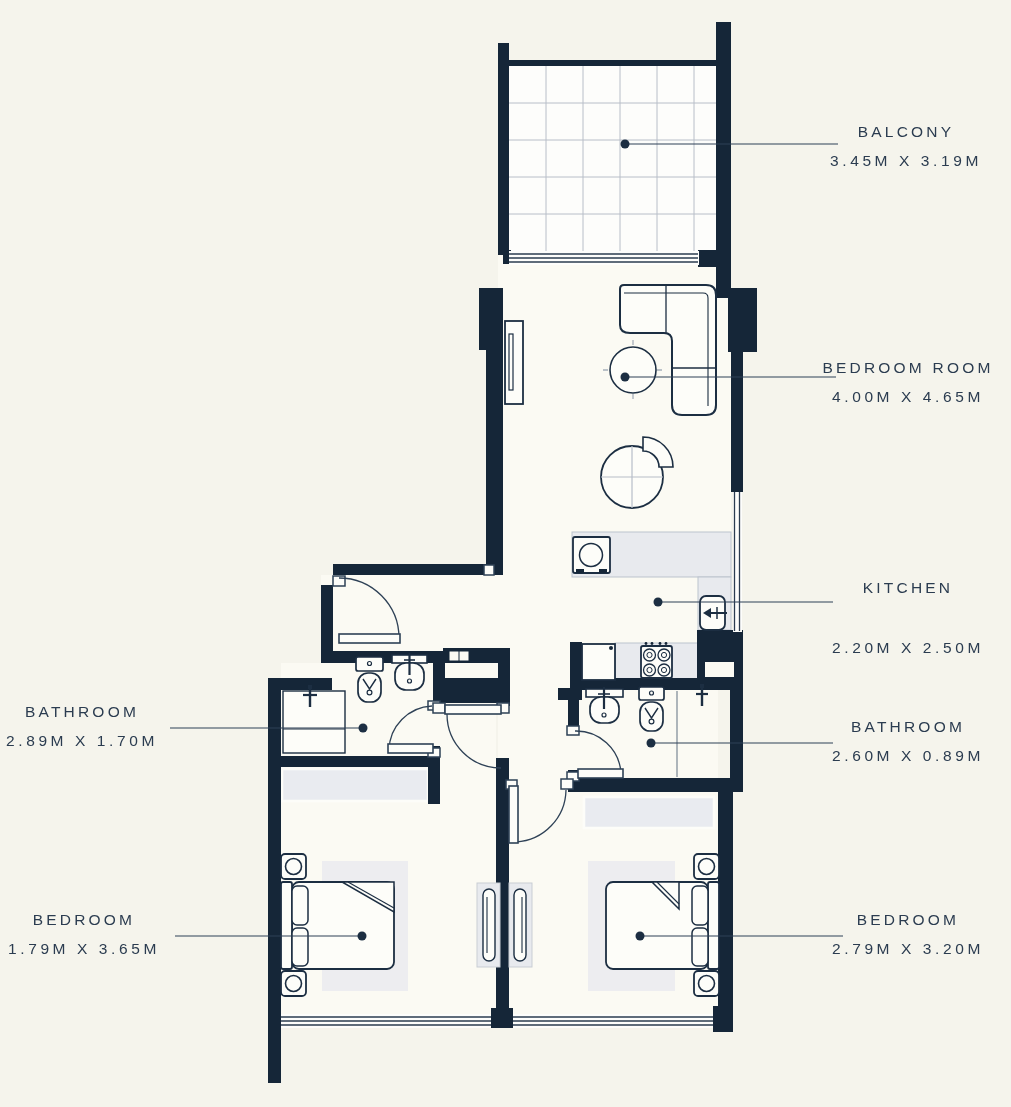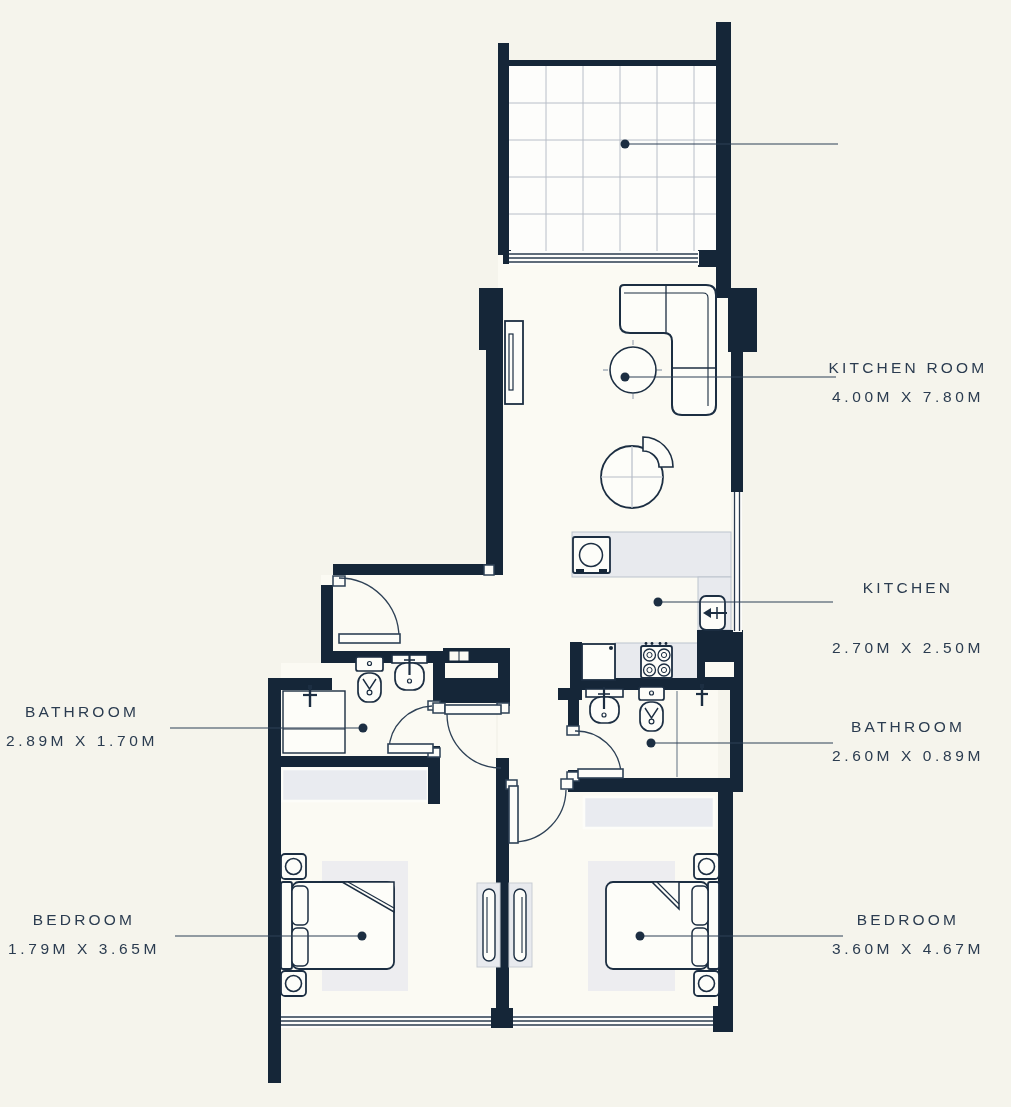--- a/index.html
+++ b/index.html
@@ -315,38 +315,42 @@
     <circle cx="625" cy="144" r="4.5"></circle>
         <circle cx="625" cy="377" r="4.5"></circle>
     <circle cx="658" cy="602" r="4.5"></circle>
         <circle cx="651" cy="743" r="4.5"></circle>
     <circle cx="640" cy="936" r="4.5"></circle>
         <circle cx="363" cy="728" r="4.5"></circle>
     <circle cx="362" cy="936" r="4.5"></circle>
   </g>
 </svg>
 
+<div class="room-label" style="left:906px;top:124px;">
+  <div>BALCONY</div>
+  <div class="dims">3.45M X 3.19M</div>
+</div>
 <div class="room-label" style="left:908px;top:360px;">
-  <div>KITCHEN ROOM</div>
-  <div class="dims">4.00M X 7.80M</div>
+  <div>BEDROOM ROOM</div>
+  <div class="dims">4.00M X 4.65M</div>
 </div>
 <div class="room-label" style="left:908px;top:580px;gap:44px;">
   <div>KITCHEN</div>
-  <div class="dims">2.70M X 2.50M</div>
+  <div class="dims">2.20M X 2.50M</div>
 </div>
 <div class="room-label" style="left:908px;top:719px;">
   <div>BATHROOM</div>
   <div class="dims">2.60M X 0.89M</div>
 </div>
 <div class="room-label" style="left:82px;top:704px;">
   <div>BATHROOM</div>
   <div class="dims">2.89M X 1.70M</div>
 </div>
 <div class="room-label" style="left:84px;top:912px;">
   <div>BEDROOM</div>
   <div class="dims">1.79M X 3.65M</div>
 </div>
 <div class="room-label" style="left:908px;top:912px;">
   <div>BEDROOM</div>
-  <div class="dims">3.60M X 4.67M</div>
+  <div class="dims">2.79M X 3.20M</div>
 </div>
 
 </div>
 
 </body></html>

